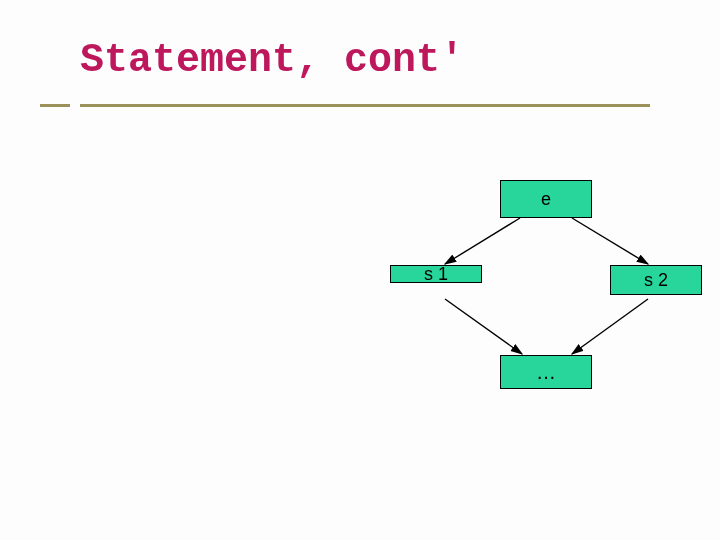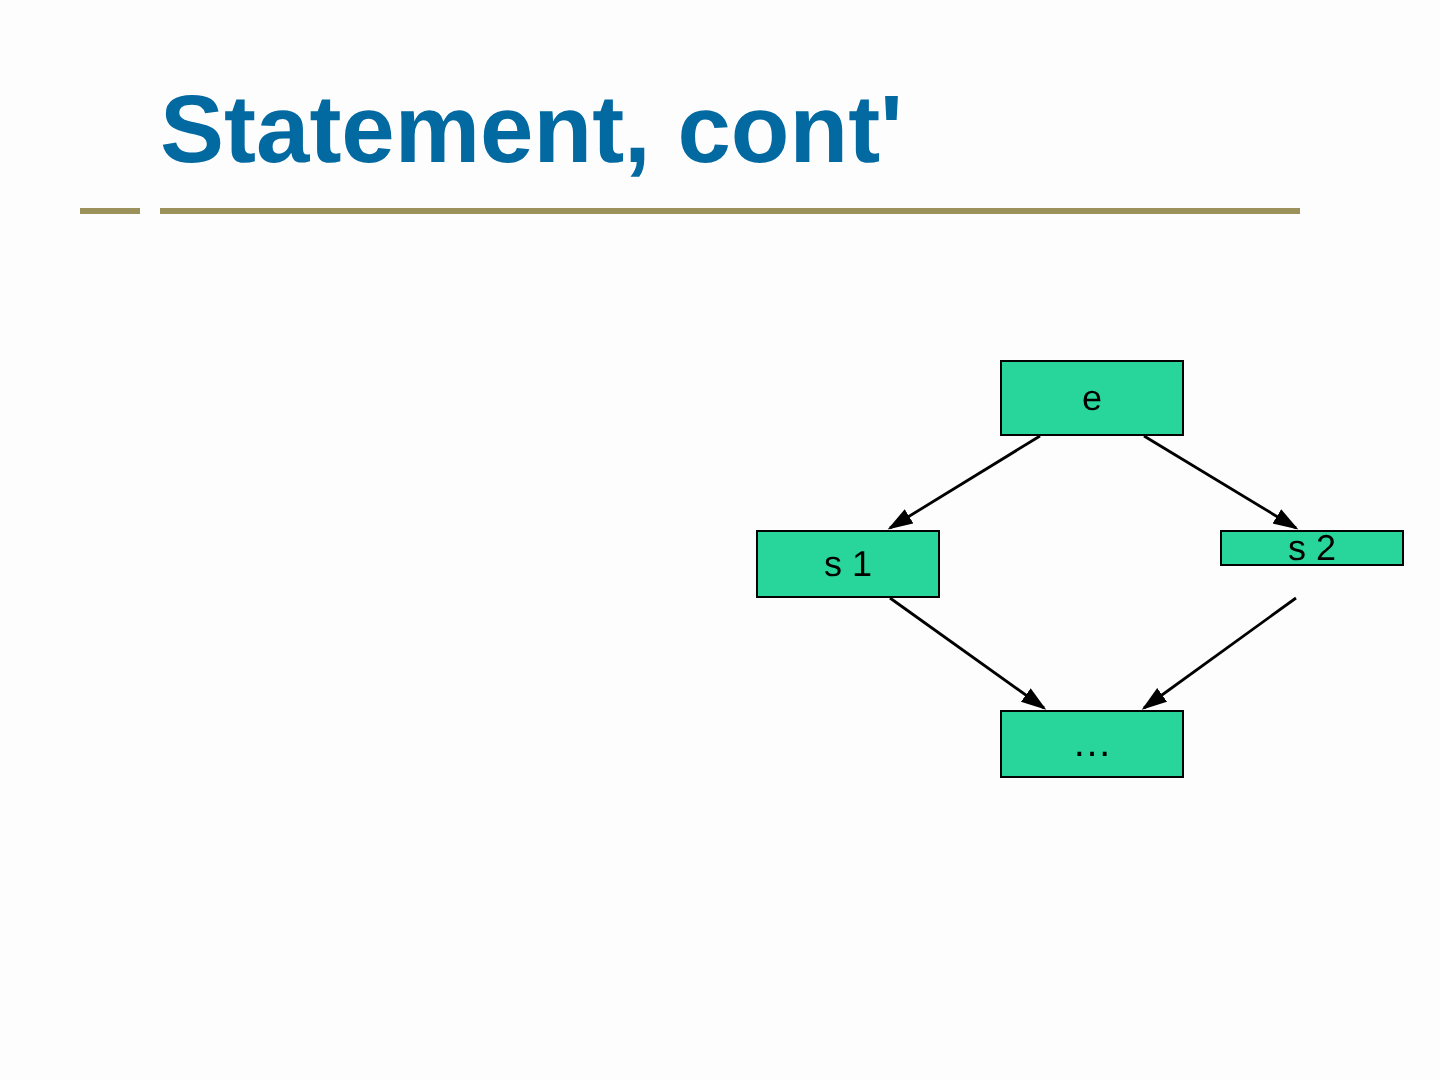--- a/index.html
+++ b/index.html
@@ -17,23 +17,23 @@
     width: 720px;
     height: 540px;
   }
   .title-wrap {
     position: absolute;
     left: 80px;
     top: 38px;
     width: 560px;
   }
   .title {
-    font-size: 48px;
-    font-family: Liberation Sans, sans-serif;
-    color: #0369a1;
+    font-size: 40px;
+    font-family: Liberation Mono, monospace;
+    color: #be185d;
     margin: 0;
     padding-bottom: 2px;
   }
   .accent-bar {
     position: absolute;
     left: 40px;
     top: 104px;
     height: 3px;
     background: #9b915a;
   }
@@ -70,22 +70,22 @@
     border: 1px solid #030303;
     text-align: center;
     font-family: Arial, Helvetica, sans-serif;
     font-size: 18px;
     display: flex;
     align-items: center;
     justify-content: center;
     box-sizing: border-box;
   }
   .n-e   { left: 150px; top: 10px;  width: 92px; height: 38px; }
-  .n-s1  { left: 28px;  top: 95px;  width: 92px; height: 34px; }
-  .n-s2  { left: 260px; top: 95px;  width: 92px; height: 18px; }
+  .n-s1  { left: 40px;  top: 95px;  width: 92px; height: 18px; }
+  .n-s2  { left: 260px; top: 95px;  width: 92px; height: 30px; }
   .n-dot { left: 150px; top: 185px; width: 92px; height: 34px; font-size: 20px; }
   svg.arrows {
     position: absolute;
     left: 0; top: 0;
     width: 360px; height: 300px;
     overflow: visible;
   }
 </style>
 </head>
 <body>

